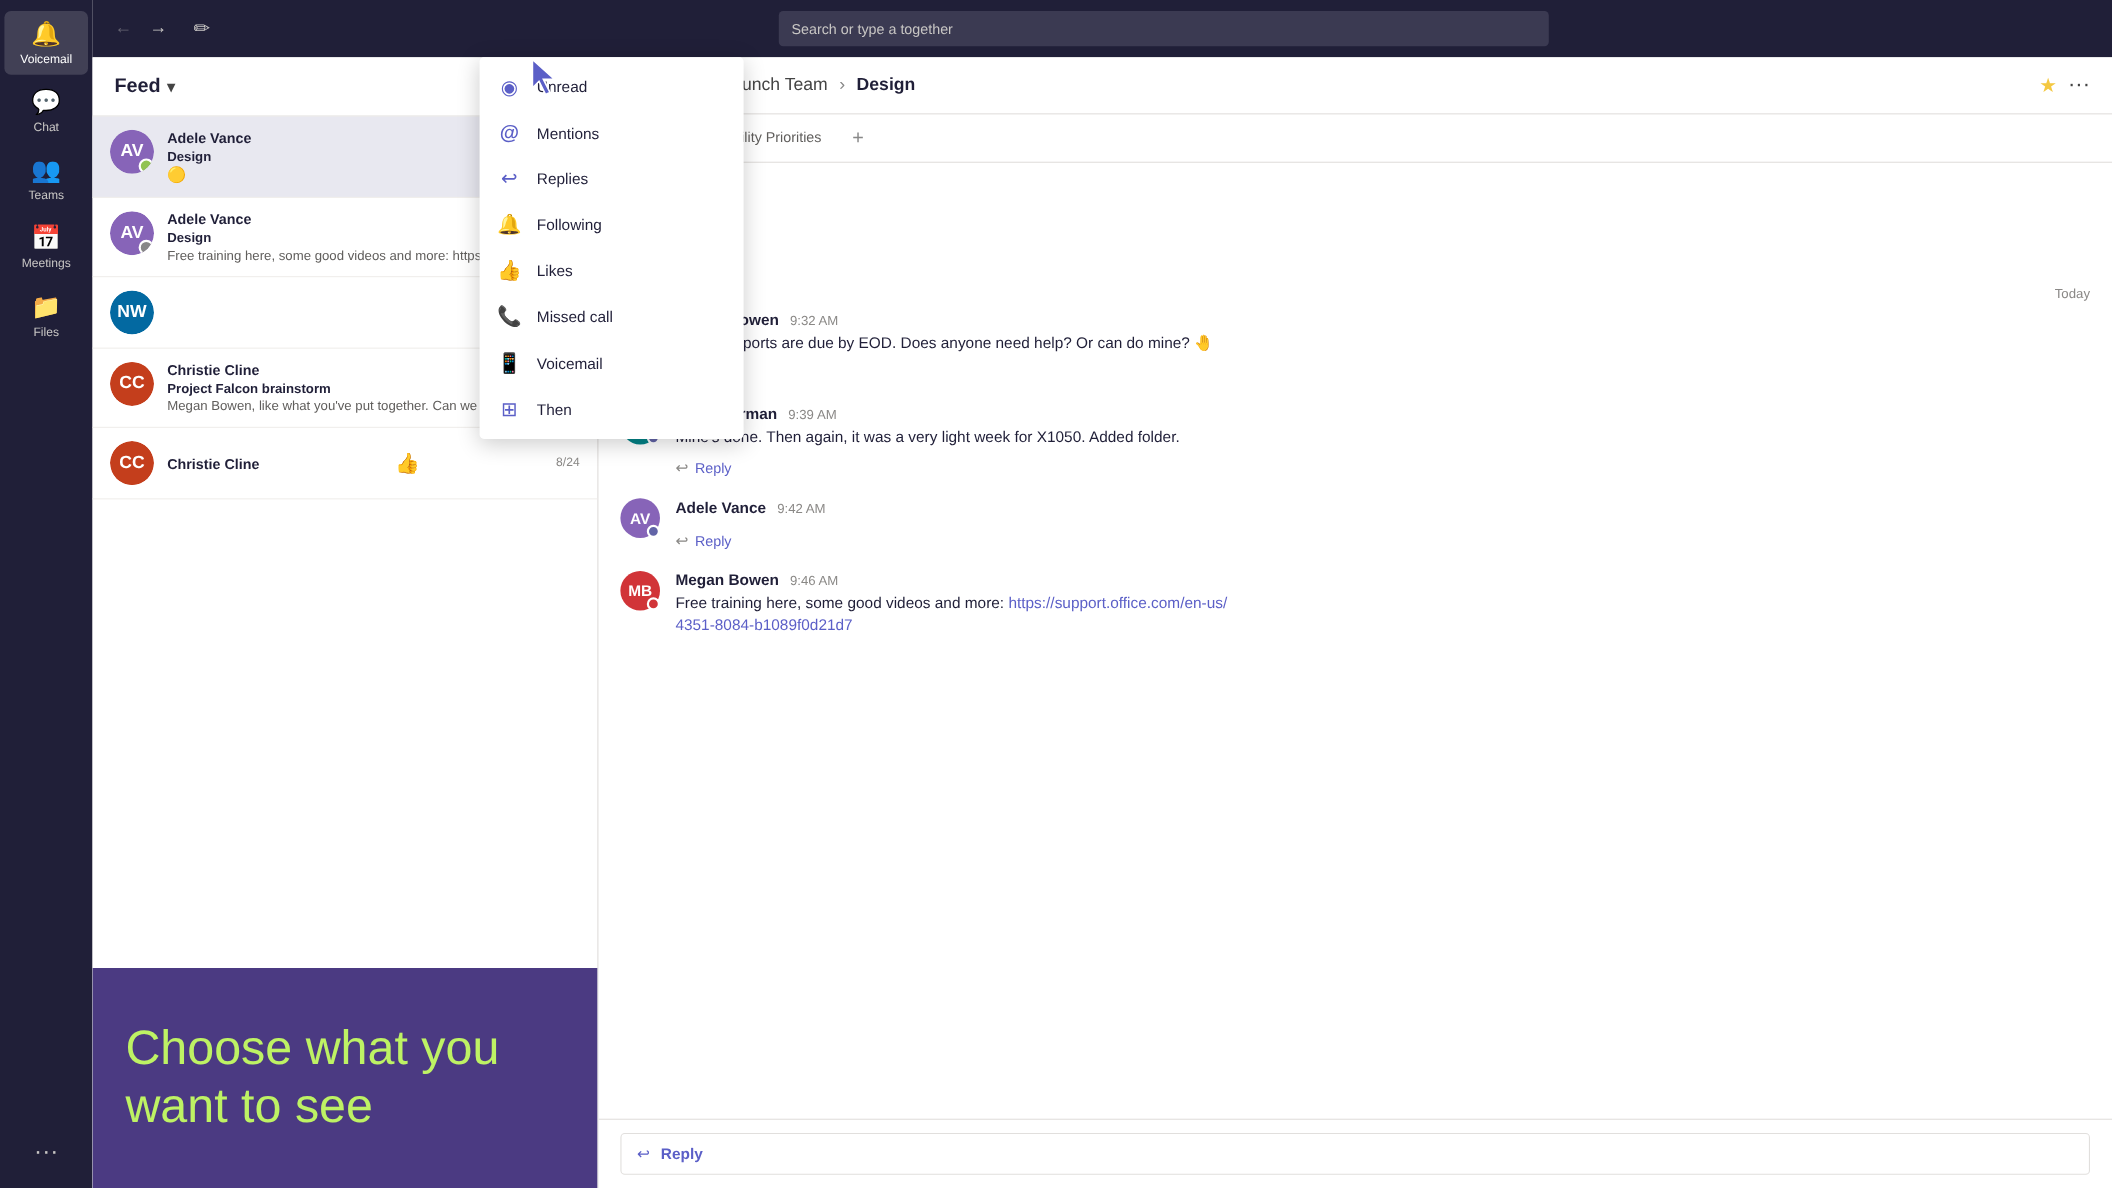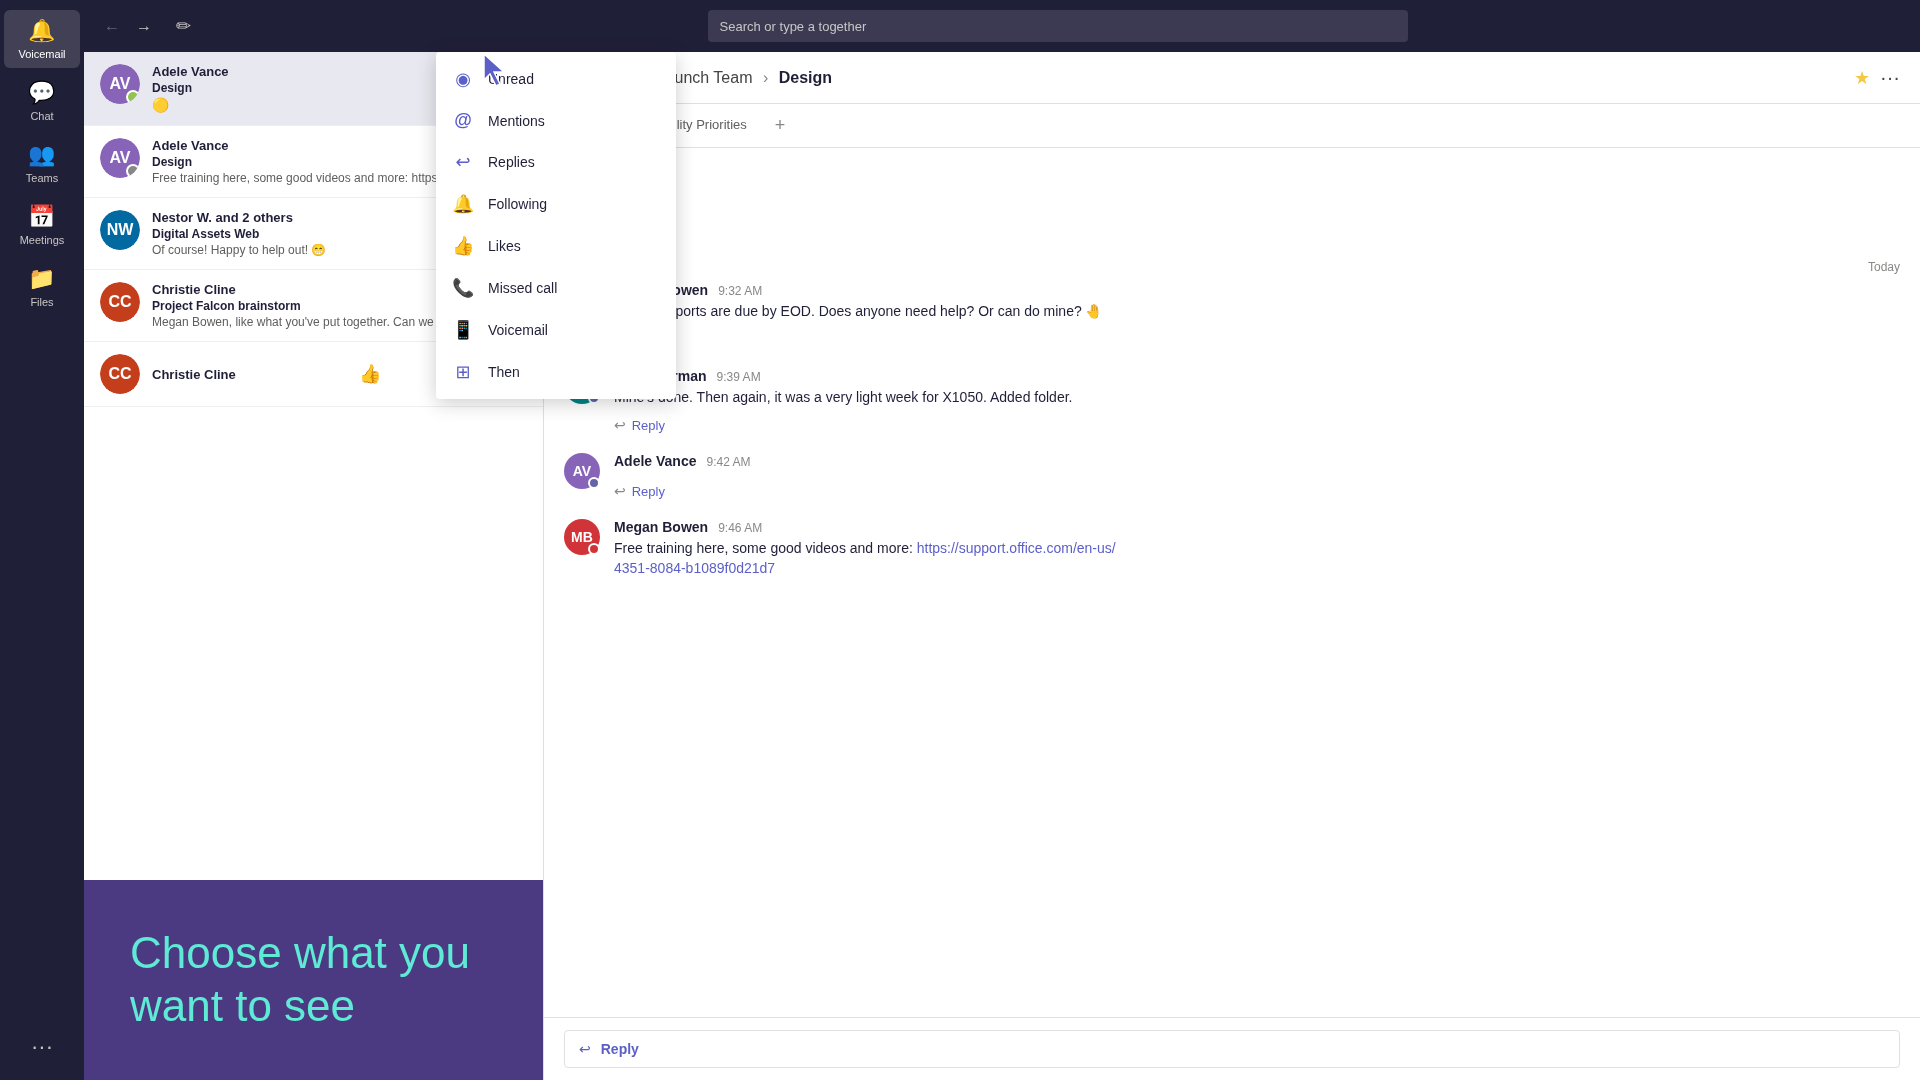--- a/index.html
+++ b/index.html
@@ -172,25 +172,24 @@
       left: 0;
       right: 0;
       height: 200px;
       background: #4b3a82;
       display: flex;
       align-items: center;
       padding: 30px;
       z-index: 5;
     }
     .overlay-text {
-      color: #5eead4;
+      color: #bef264;
       font-size: 44px;
       font-weight: 400;
       line-height: 1.2;
-      margin-left: 16px;
     }
 
     
     .dropdown-overlay {
       position: absolute;
       top: 52px;
       left: 440px;
       width: 240px;
       background: #fff;
       box-shadow: 0 4px 20px rgba(0,0,0,0.2);
@@ -388,20 +387,24 @@
     </div>
     <button class="compose-btn">✏</button>
     <div class="search-bar">
       <span>Search or type a together</span>
     </div>
   </div>
 
   <div class="content-row">
 
     <div class="feed-panel">
+      <div class="feed-header">
+        <span>Feed</span>
+        <span class="feed-header-chevron">▾</span>
+      </div>
 
       <div class="feed-item active">
         <div class="feed-avatar">
           <div class="feed-avatar-img" style="background:#8764b8;">AV</div>
           <div class="feed-avatar-badge" style="background:#92c353;"></div>
         </div>
         <div class="feed-content">
           <div class="feed-title-row">
             <span class="feed-name">Adele Vance</span>
             <span class="feed-time">2m ag</span>
@@ -422,28 +425,20 @@
             <span class="feed-time">2m ag</span>
           </div>
           <div class="feed-channel">Design</div>
           <div class="feed-preview">Free training here, some good videos and more: https://support.office.com/en-...</div>
         </div>
       </div>
 
       <div class="feed-item">
         <div class="feed-avatar">
           <div class="feed-avatar-img" style="background:#0369a1;">NW</div>
-        </div>
-        <div class="feed-content">
-          <div class="feed-title-row">
-            <span class="feed-name">Nestor W. and 2 others</span>
-            <span class="feed-time">8/2</span>
-          </div>
-          <div class="feed-channel">Digital Assets Web</div>
-          <div class="feed-preview">Of course! Happy to help out! 😁</div>
         </div>
       </div>
 
       <div class="feed-item">
         <div class="feed-avatar">
           <div class="feed-avatar-img" style="background:#c43e1c;">CC</div>
         </div>
         <div class="feed-content">
           <div class="feed-title-row">
             <span class="feed-name">Christie Cline</span>

